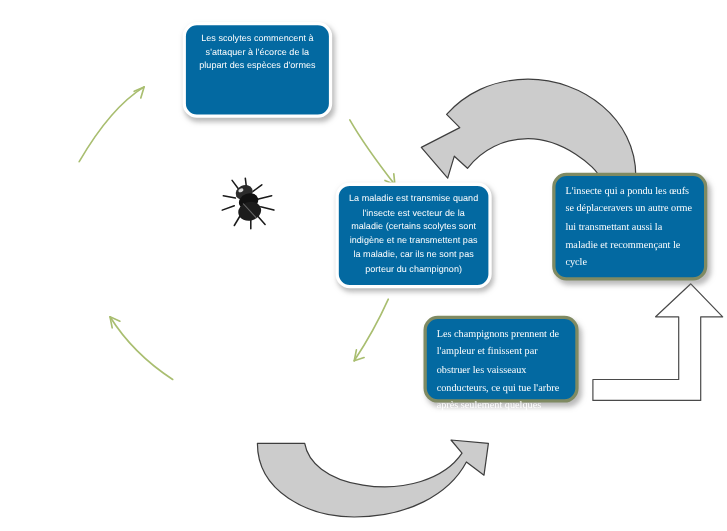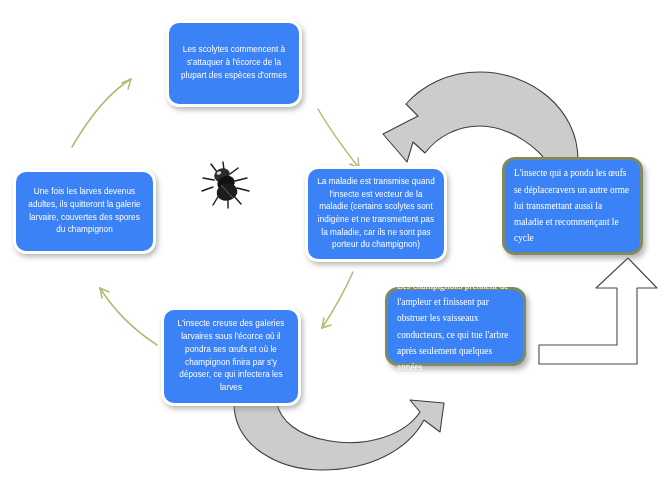--- a/index.html
+++ b/index.html
@@ -24,23 +24,23 @@
     left: 0;
     top: 0;
     width: 661px;
     height: 483px;
   }
   
   .node {
     position: absolute;
     box-sizing: border-box;
     border-radius: 13px;
-    background: #3b82f6;
+    background: #0369a1;
     display: flex;
-    align-items: center;
+    align-items: flex-start;
     justify-content: center;
     padding: 6px 9px;
     color: #ffffff;
   }
   
   .node.sans {
     border: 3px solid #ffffff;
     box-shadow: 2px 3px 5px rgba(130,130,130,0.55);
     text-align: center;
     font-size: 8.2px;
@@ -180,21 +180,15 @@
   </div>
 
   <div class="node serif" id="node-3">
     <span class="txt">L'insecte qui a pondu les œufs se déplaceravers un autre orme lui transmettant aussi la maladie et recommençant le cycle</span>
   </div>
 
   <div class="node serif" id="node-4">
     <span class="txt">Les champignons prennent de l'ampleur et finissent par obstruer les vaisseaux conducteurs, ce qui  tue l'arbre après seulement quelques années</span>
   </div>
 
-  <div class="node sans" id="node-5">
-    <span class="txt">L'insecte creuse des galeries larvaires sous l'écorce où il pondra ses œufs  et où le champignon finira par s'y déposer, ce qui infectera les larves</span>
-  </div>
 
-  <div class="node sans" id="node-6">
-    <span class="txt">Une fois les larves devenus adultes, ils quitteront la galerie larvaire, couvertes des spores du champignon</span>
-  </div>
 
 </div>
 
 </body></html>

